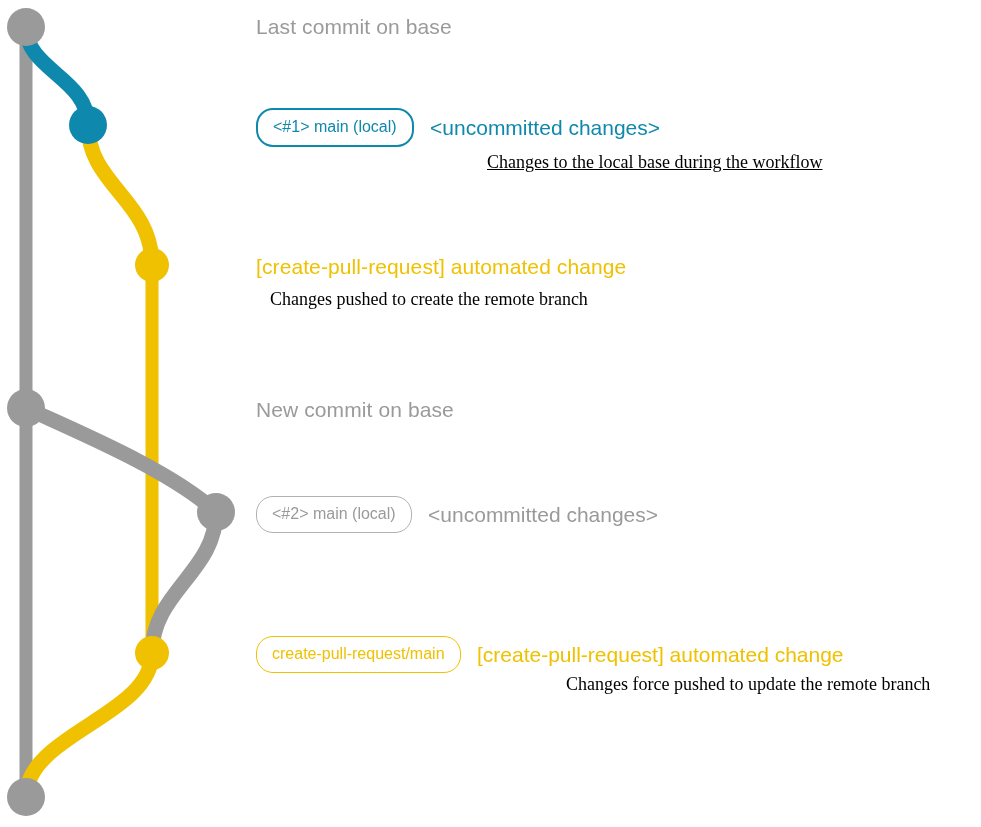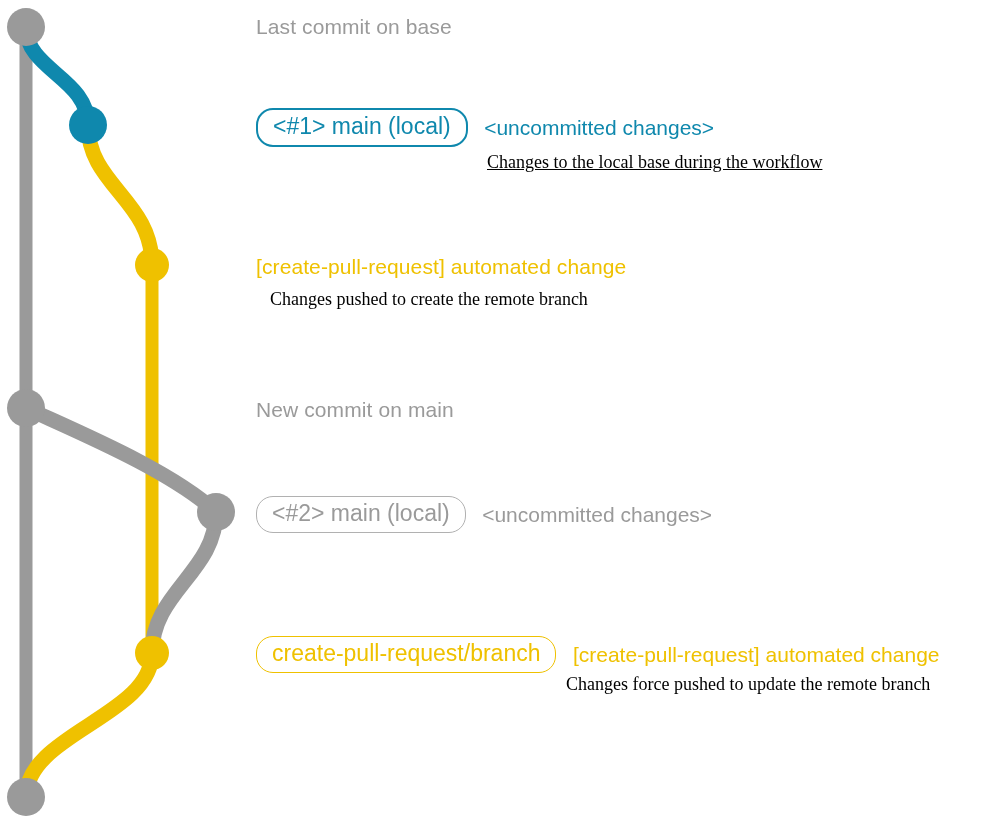--- a/index.html
+++ b/index.html
@@ -48,21 +48,21 @@
   .c-blue  { color: #0f88ad; }
   .c-yellow{ color: #efc100; }
 
   
   .badge {
     display: inline-block;
     vertical-align: middle;
     border-radius: 17px;
     padding: 4px 15px 6px 15px;
     font-family: "Liberation Sans", sans-serif;
-    font-size: 23px;
+    font-size: 16px;
     line-height: 25px;
     background: #ffffff;
     box-sizing: border-box;
   }
   .badge-blue   { border: 2px solid #0f88ad; color: #0f88ad; }
   .badge-gray   { border: 1.6px solid #b1b1b1; color: #9a9a9a; }
   .badge-yellow { border: 1.8px solid #efc100; color: #efc100; }
 
   .inline-label {
     display: inline-block;
@@ -113,28 +113,28 @@
     <span class="inline-label c-blue">&lt;uncommitted changes&gt;</span>
   </div>
   <div class="row sub" style="left:487px; top:152px;text-decoration:underline;">Changes to the local base during the workflow</div>
 
   <div class="row" style="left:256px; top:254px;">
     <div class="headline c-yellow">[create-pull-request] automated change</div>
   </div>
   <div class="row sub" style="left:270px; top:289px;">Changes pushed to create the remote branch</div>
 
   <div class="row" style="left:256px; top:397px;">
-    <div class="headline c-gray">New commit on main</div>
+    <div class="headline c-gray">New commit on base</div>
   </div>
 
   <div class="row" style="left:256px; top:496px;">
     <span class="badge badge-gray">&lt;#2&gt; main (local)</span>
     <span class="inline-label c-gray">&lt;uncommitted changes&gt;</span>
   </div>
 
   <div class="row" style="left:256px; top:636px;">
-    <span class="badge badge-yellow">create-pull-request/branch</span>
+    <span class="badge badge-yellow">create-pull-request/main</span>
     <span class="inline-label c-yellow">[create-pull-request] automated change</span>
   </div>
   <div class="row sub" style="left:566px; top:674px;">Changes force pushed to update the remote branch</div>
 
 
 </div>
 
 </body></html>

